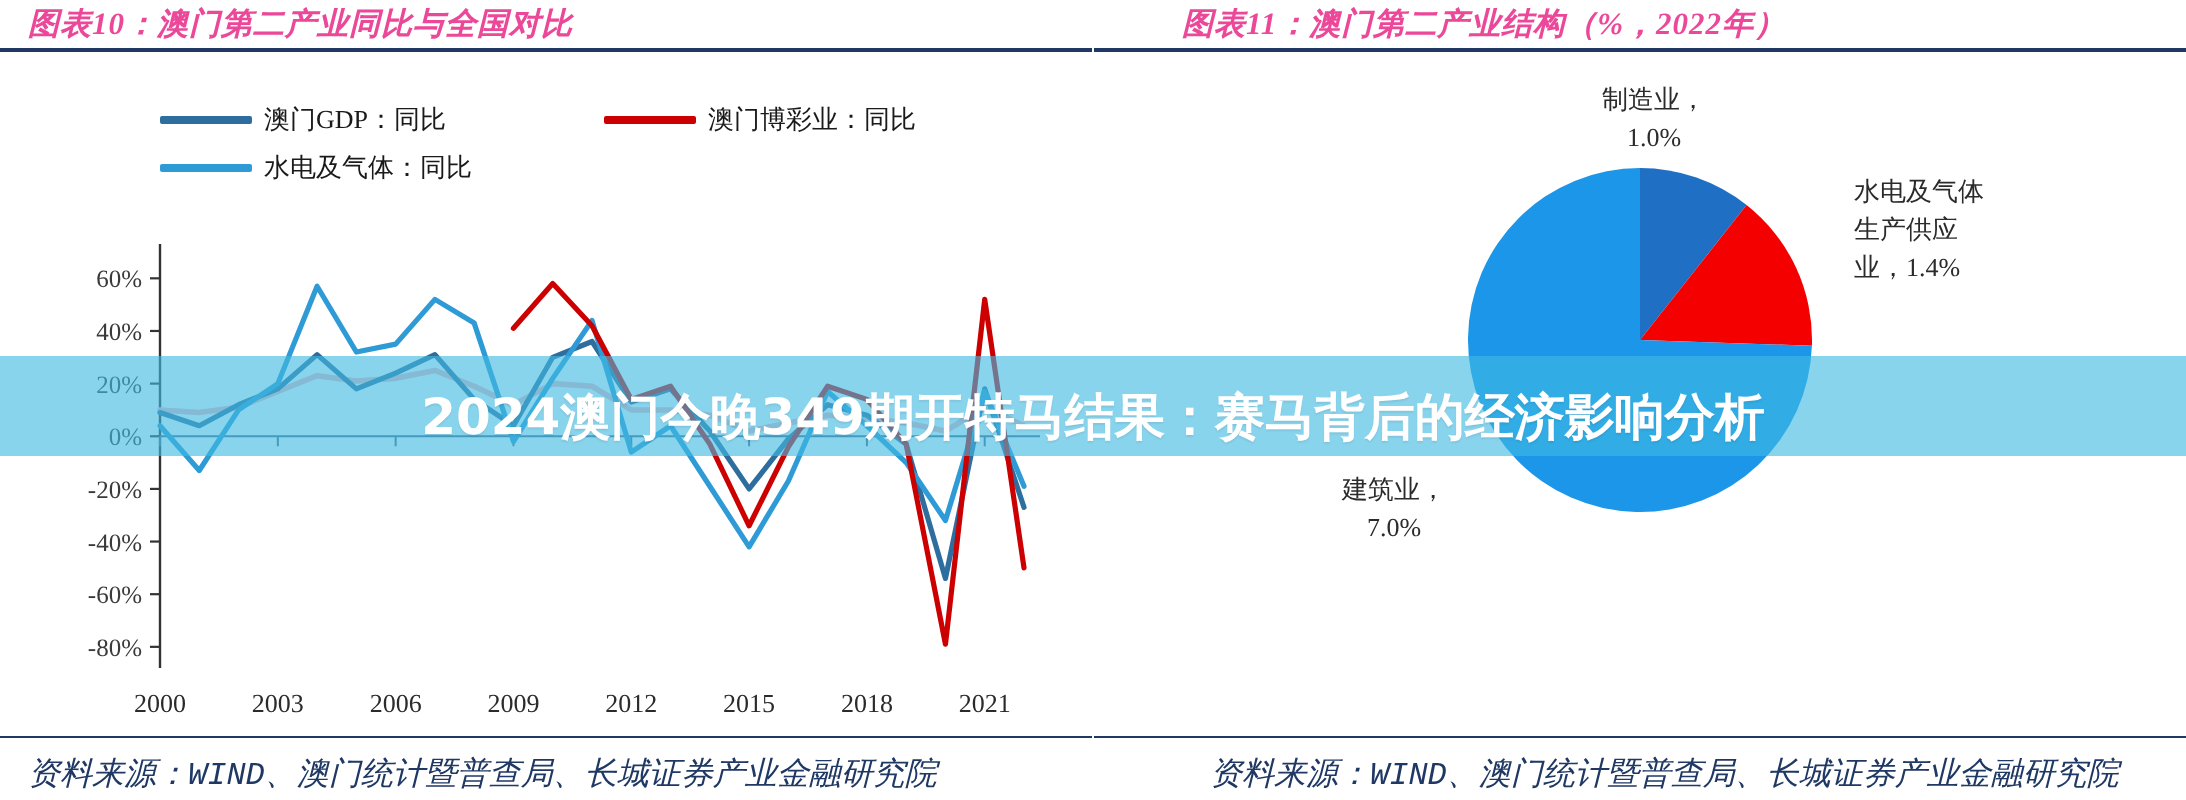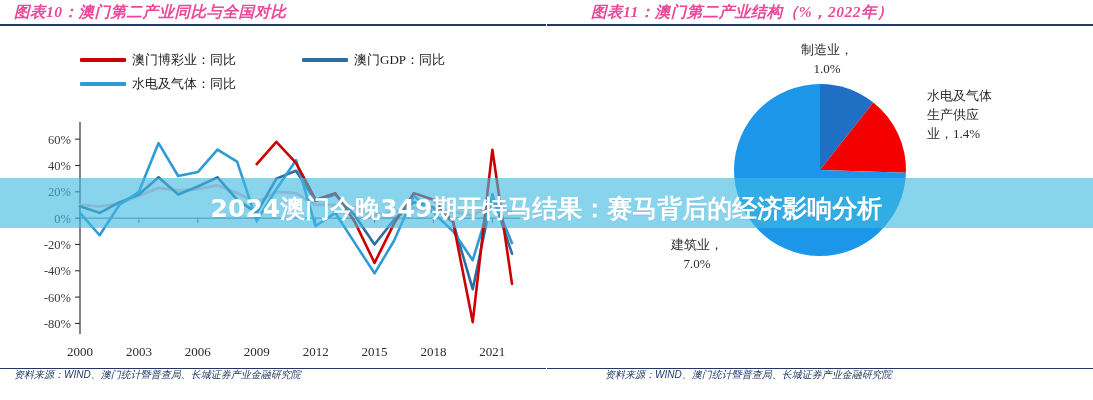--- a/index.html
+++ b/index.html
@@ -27,23 +27,23 @@
   .panel-right .fig-title{left:44px;}
   .title-rule{
     position:absolute;left:0;top:24px;width:100%;height:2px;
     background:#1f3864;
   }
   .foot-rule{
     position:absolute;left:0;bottom:31px;width:100%;height:1.5px;
     background:#1f3864;
   }
   .fig-source{
-    position:absolute;left:14px;bottom:18px;
-    font-family:Liberation Sans, sans-serif;
-    font-style:italic;font-size:10px;color:#1f3864;
+    position:absolute;left:14px;bottom:2px;
+    font-family:Liberation Mono, monospace;
+    font-style:italic;font-size:16px;color:#1f3864;
     white-space:nowrap;
   }
   .panel-right .fig-source{left:58px;}
 
   
   .legend{
     position:absolute;left:80px;top:48px;
     width:400px;
     display:grid;
     grid-template-columns:222px 178px;
@@ -85,26 +85,26 @@
 <body>
 
 <div class="page">
 
   <div class="panel panel-left">
     <div class="fig-title">图表10：澳门第二产业同比与全国对比</div>
     <div class="title-rule"></div>
 
     <div class="legend">
       <div class="legend-item">
+        <span class="legend-swatch" style="background:#2E6E9E"></span>
+        <span class="legend-label">澳门GDP：同比</span>
+      </div>
+      <div class="legend-item">
         <span class="legend-swatch" style="background:#CC0000"></span>
         <span class="legend-label">澳门博彩业：同比</span>
-      </div>
-      <div class="legend-item">
-        <span class="legend-swatch" style="background:#2E6E9E"></span>
-        <span class="legend-label">澳门GDP：同比</span>
       </div>
       <div class="legend-item">
         <span class="legend-swatch" style="background:#2E9BD6"></span>
         <span class="legend-label">水电及气体：同比</span>
       </div>
     </div>
 
     <div class="linechart">
       <svg id="line-svg" width="546" height="250" viewBox="0 0 546 250">
           <line x1="68" y1="12" x2="68" y2="224" stroke="#333" stroke-width="1.2"></line>

